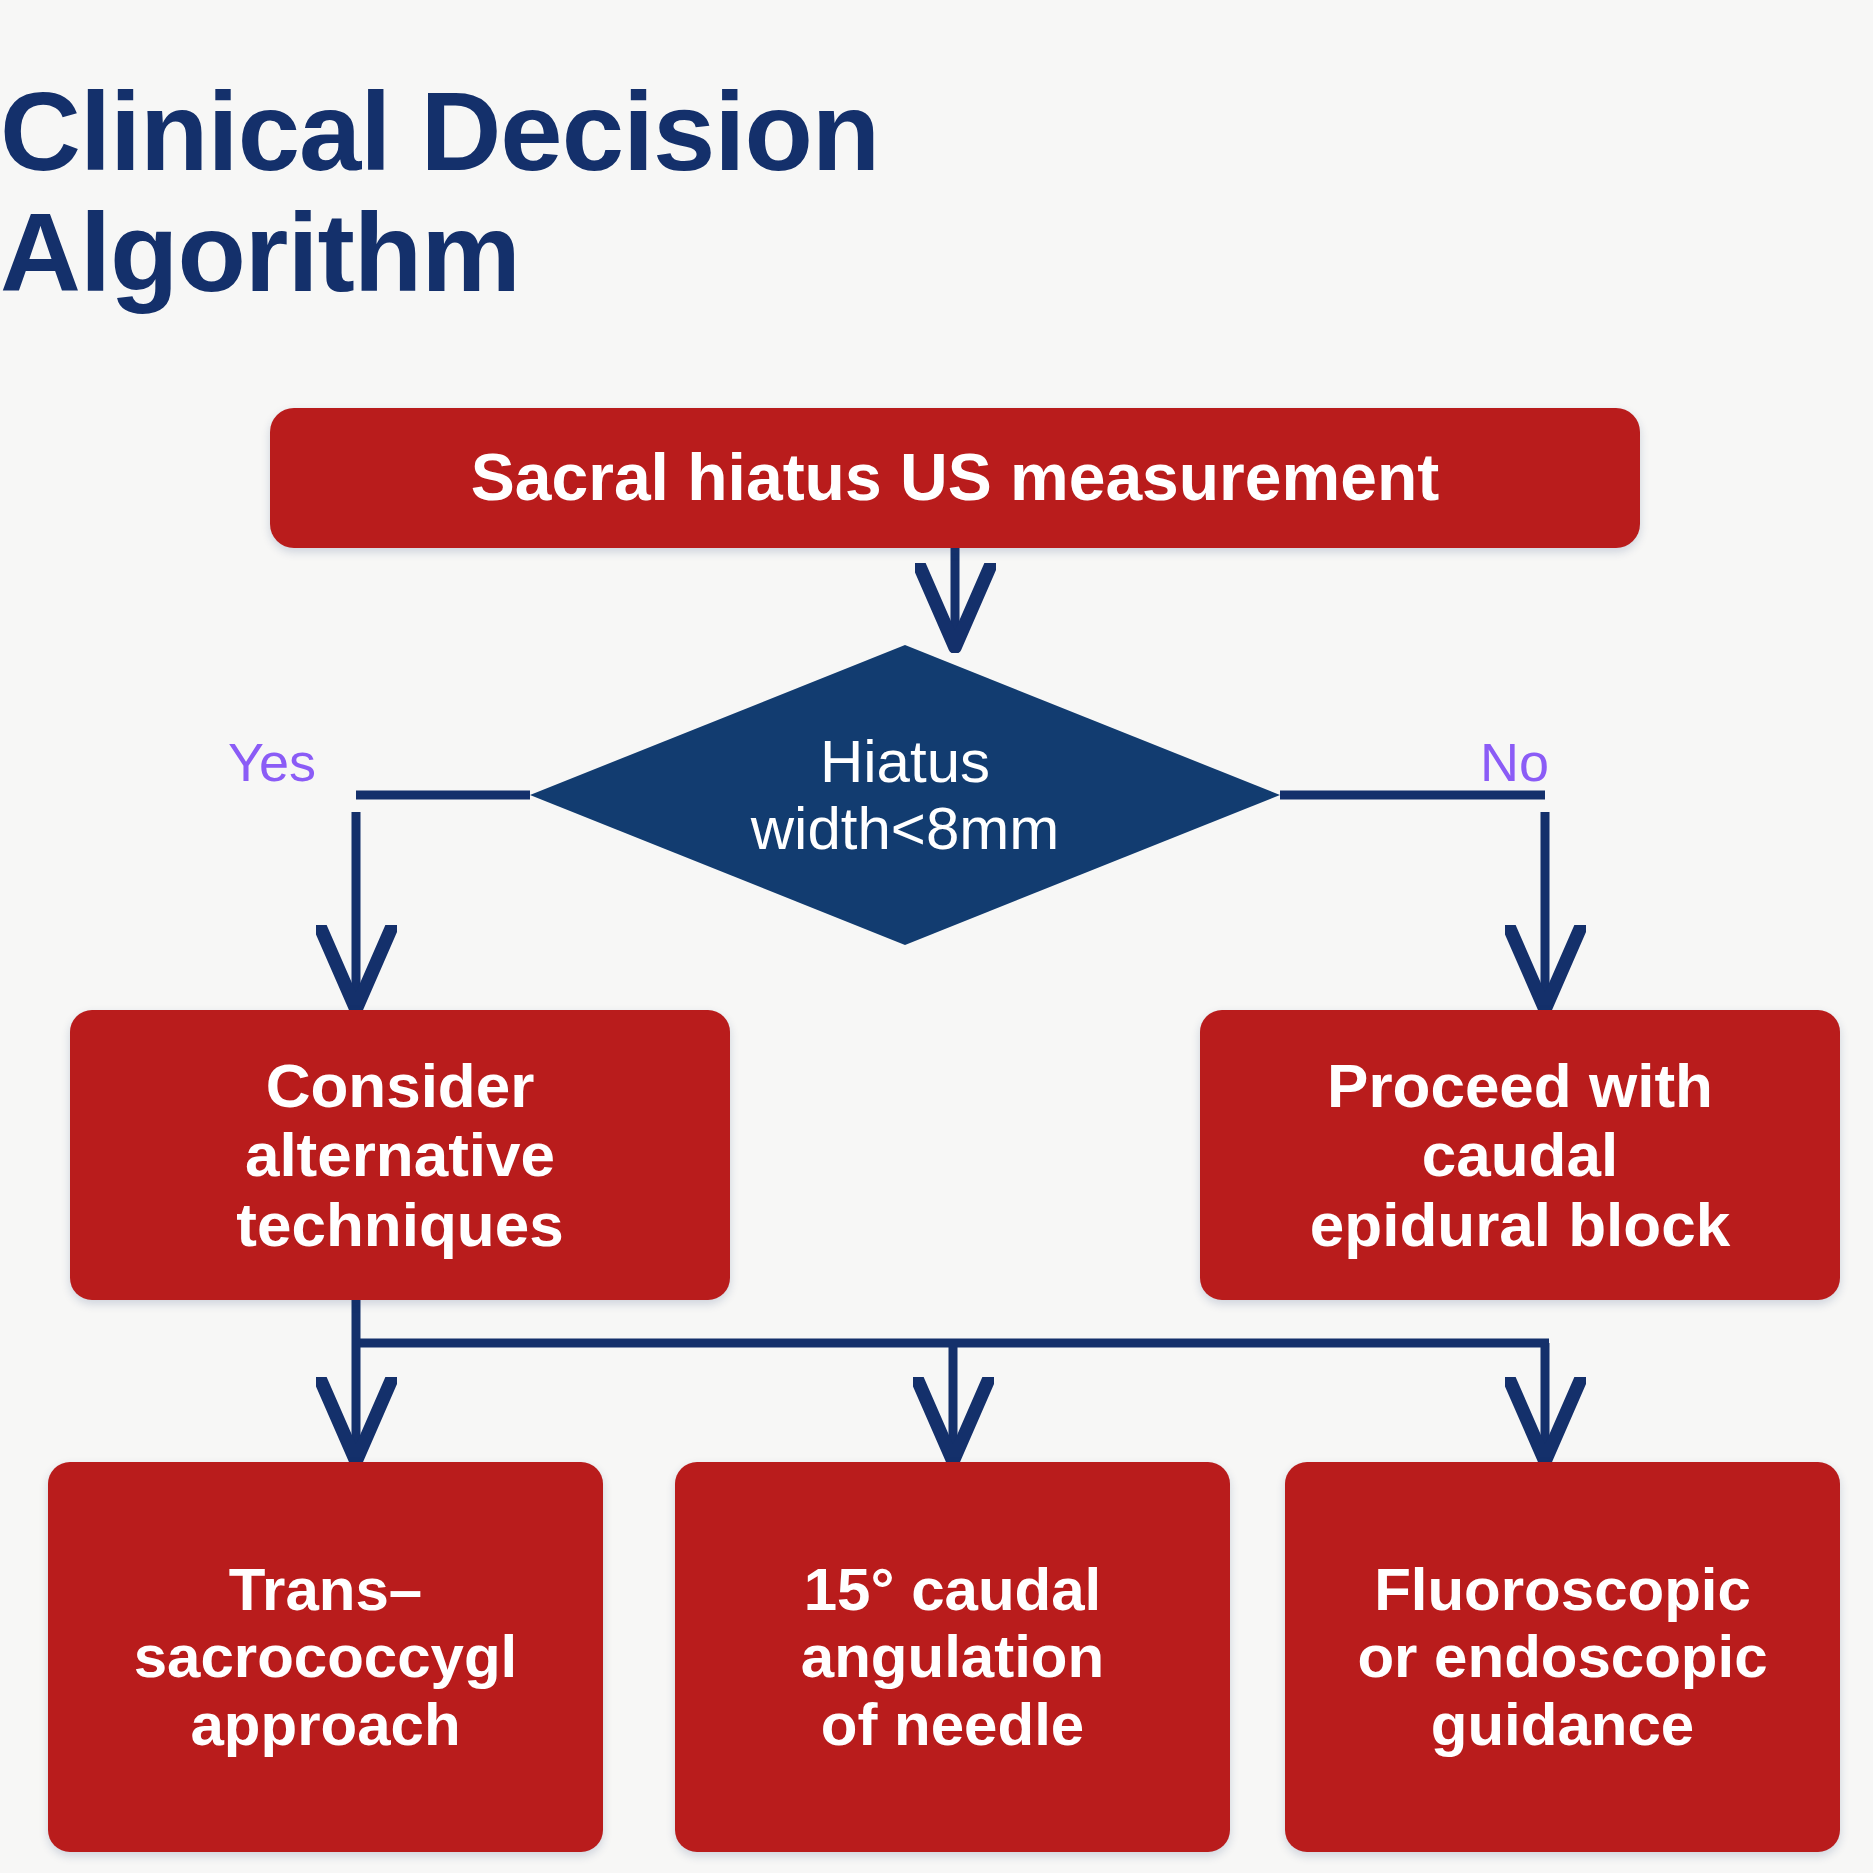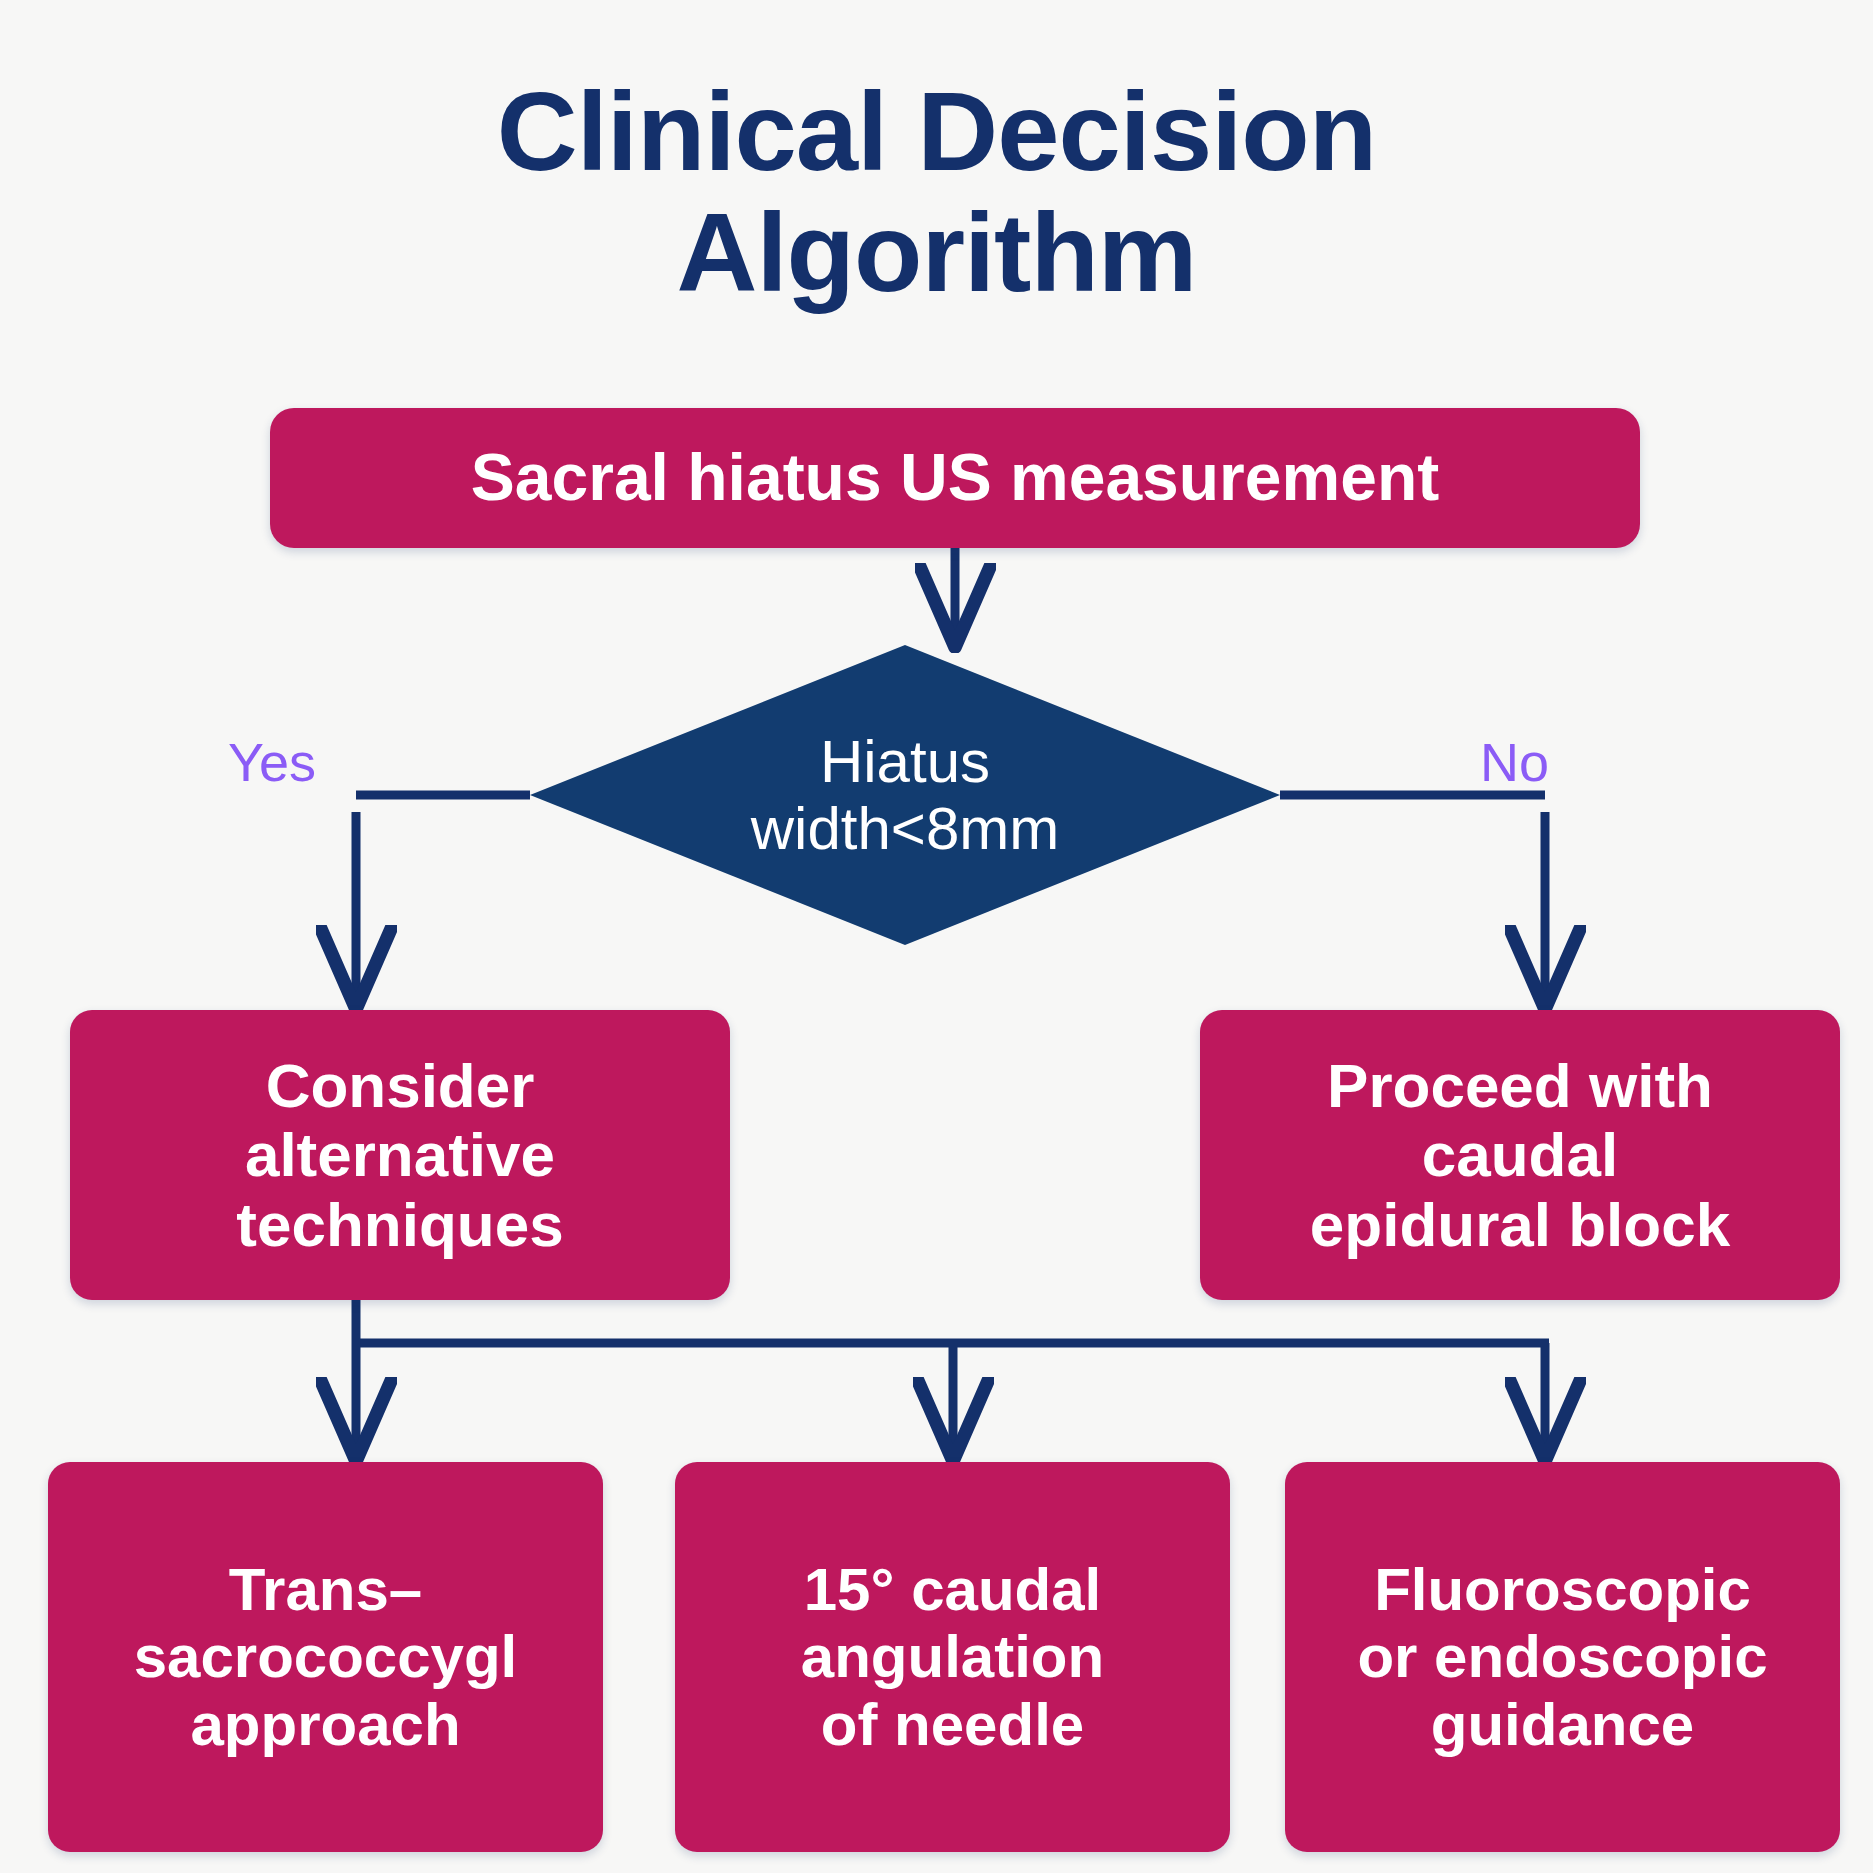--- a/index.html
+++ b/index.html
@@ -18,40 +18,39 @@
     width: 1873px;
     height: 1873px;
     background: #f7f7f6;
   }
   
   .title {
     position: absolute;
     left: 0;
     top: 72px;
     width: 1873px;
-    text-align: center;
     font-size: 112px;
     line-height: 1.08;
     font-weight: bold;
     color: #14306b;
     letter-spacing: -1px;
     white-space: pre-line;
   }
   
   #connectors {
     position: absolute;
     left: 0;
     top: 0;
     width: 1873px;
     height: 1873px;
   }
   
   .node {
     position: absolute;
-    background: #be185d;
+    background: #b91c1c;
     border-radius: 22px;
     box-sizing: border-box;
     display: flex;
     align-items: center;
     justify-content: center;
     text-align: center;
     color: #ffffff;
     font-weight: bold;
     padding: 8px 18px;
     white-space: pre-line;

